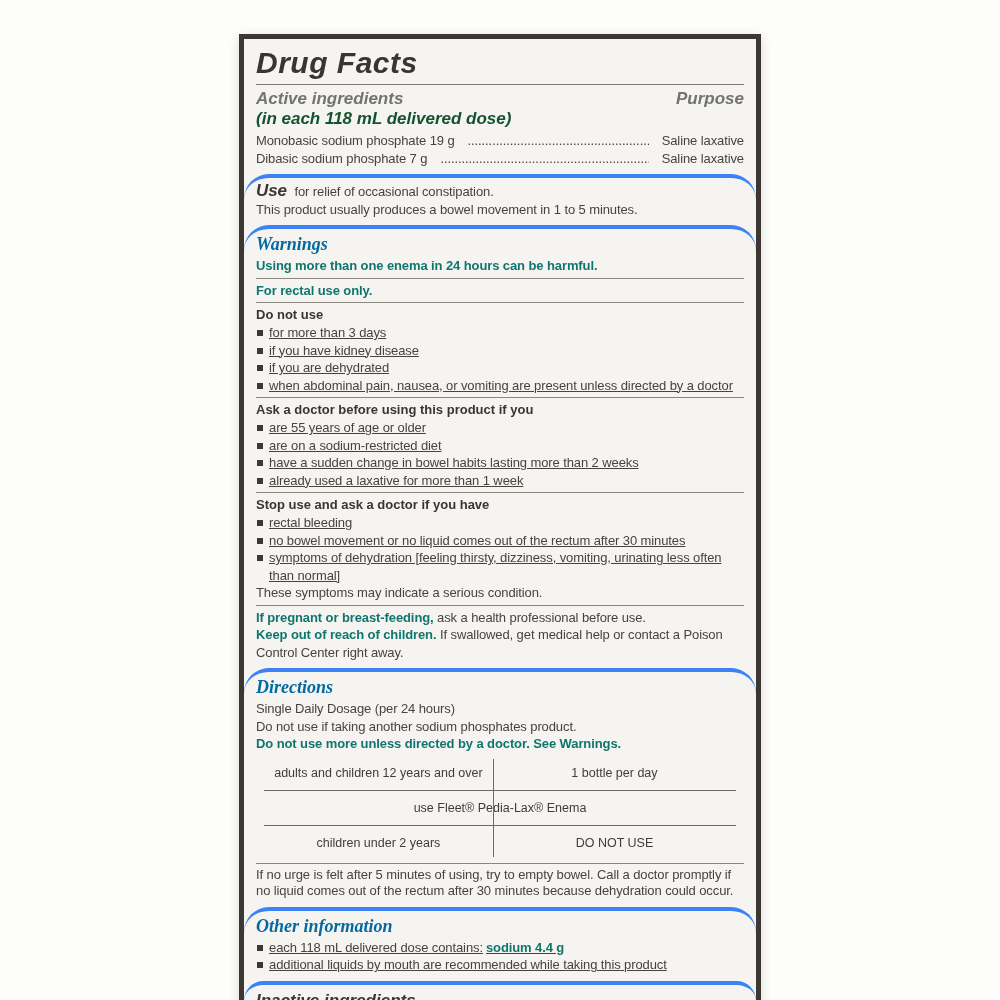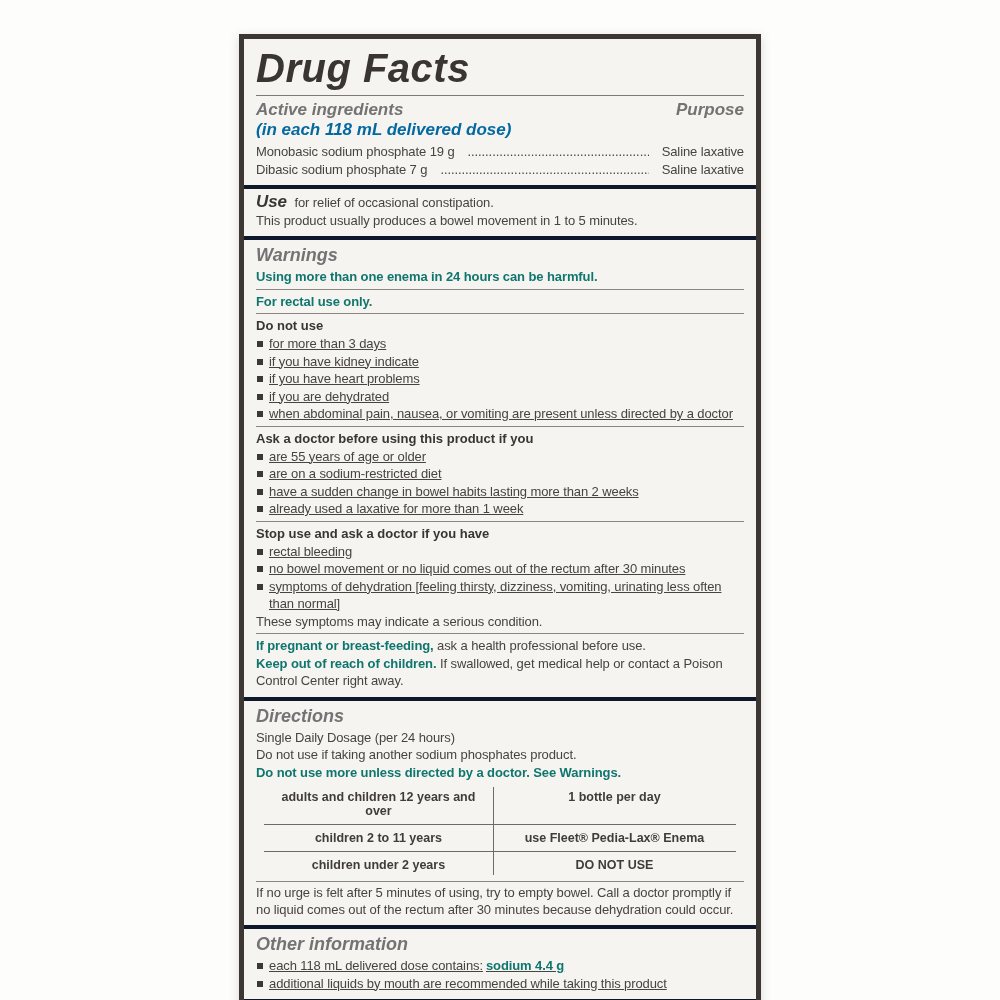--- a/index.html
+++ b/index.html
@@ -12,32 +12,32 @@
   }
   .page { width: 1000px; height: 1000px; position: relative; }
   .label {
     width: 522px;
     margin: 34px auto 0;
     background: #f5f4f1;
     border: 5px solid #3d3733;
     box-shadow: 0 3px 10px rgba(60,55,50,0.18);
   }
   .sec { padding: 5px 12px 7px; }
-  .sec + .sec { border-top: 4px solid #0f172a; }
+  .sec + .sec { border-top: 4px solid #3b82f6; border-radius: 25px; }
 
   .title {
     font-style: italic; font-weight: 700;
-    font-size: 40px; letter-spacing: 0.5px;
+    font-size: 30px; letter-spacing: 0.5px;
     color: #3a3531; padding: 2px 0 4px;
   }
   .title-rule { border-top: 1px solid #7e7974; margin: 0 0 4px; }
 
   .h-ital { font-style: italic; font-weight: 700; font-size: 17px; color: #737373; }
   .ai-head-row { display: flex; justify-content: space-between; align-items: baseline; }
-  .ai-sub { font-style: italic; font-weight: 700; font-size: 17px; color: #0369a1; margin-bottom: 3px; }
+  .ai-sub { font-style: italic; font-weight: 700; font-size: 17px; color: #14532d; margin-bottom: 3px; }
 
   .body-txt, .b-row, .ing-row, .note { font-size: 13px; line-height: 17.5px; letter-spacing: -0.1px; }
 
   .ing-row { display: flex; align-items: center; gap: 12px; }
   .leader { flex: 1; overflow: hidden; white-space: nowrap; margin: 0 1px; }
   .leader::after { content: "......................................................................................................................."; }
 
   .inline-h { font-style: italic; font-weight: 700; font-size: 17px; color: #3a3531; margin-right: 4px; }
 
   .hr { border-top: 1px solid #8b8680; margin: 3px 0; }
@@ -45,32 +45,32 @@
   .bold { font-weight: 700; color: #0f766e; }
   .sub-head { font-weight: 700; font-size: 13px; color: #3a3531; line-height: 18px; }
 
   .b-row { display: flex; align-items: flex-start; text-decoration: underline; }
   .sq {
     flex: 0 0 auto; width: 6px; height: 6px; background: #3d3833;
     margin: 6px 6px 0 1px; display: inline-block;
   }
   .b-row .txt { flex: 1; }
 
-  .sec-head { font-style: italic; font-weight: 700; font-size: 18px; color: #737373; margin-bottom: 2px; }
+  .sec-head { font-style: italic; font-weight: 700; font-size: 18px; color: #0369a1; margin-bottom: 2px; font-family: Liberation Serif, serif; }
 
   .dose-table { position: relative; margin: 3px 8px 0; }
   .dose-table::after {
     content: ""; position: absolute; left: 48.5%; top: 3px; bottom: 3px;
     width: 1px; background: #6f6a66;
   }
   .dose-row { display: flex; }
   .dose-row + .dose-row { border-top: 1px solid #6f6a66; }
   .dose-cell {
-    font-size: 12.5px; font-weight: 700; color: #413c38;
-    padding: 6px 4px; text-align: center; line-height: 14px;
+    font-size: 12.5px; font-weight: 400; color: #413c38;
+    padding: 6px 4px; text-align: center; line-height: 22px;
   }
   .dose-cell.left { width: 48.5%; }
   .dose-cell.right { flex: 1; }
 
   .note { margin-top: 3px; line-height: 16.5px; }
 
   .oi-row .txt .pre { margin-right: 3px; }
 
   .inline-line { font-size: 13px; line-height: 18px; padding: 2px 0; }
 </style>
@@ -118,25 +118,21 @@
       <div class="hr"></div>
 
       <div class="sub-head">Do not use</div>
       <div>
           <div class="b-row">
           <span class="sq"></span>
           <span class="txt">for more than 3 days</span>
         </div>
           <div class="b-row">
           <span class="sq"></span>
-          <span class="txt">if you have kidney indicate</span>
-        </div>
-          <div class="b-row">
-          <span class="sq"></span>
-          <span class="txt">if you have heart problems</span>
+          <span class="txt">if you have kidney disease</span>
         </div>
           <div class="b-row">
           <span class="sq"></span>
           <span class="txt">if you are dehydrated</span>
         </div>
           <div class="b-row">
           <span class="sq"></span>
           <span class="txt">when abdominal pain, nausea, or vomiting are present unless directed by a doctor</span>
         </div>
         </div>
@@ -195,21 +191,20 @@
       <div class="sec-head">Directions</div>
       <div class="body-txt">Single Daily Dosage (per 24 hours)</div>
       <div class="body-txt">Do not use if taking another sodium phosphates product.</div>
       <div class="body-txt bold">Do not use more unless directed by a doctor. See Warnings.</div>
       <div class="dose-table">
           <div class="dose-row">
           <div class="dose-cell left">adults and children 12 years and over</div>
           <div class="dose-cell right">1 bottle per day</div>
         </div>
           <div class="dose-row">
-          <div class="dose-cell left">children 2 to 11 years</div>
           <div class="dose-cell right">use Fleet® Pedia-Lax® Enema</div>
         </div>
           <div class="dose-row">
           <div class="dose-cell left">children under 2 years</div>
           <div class="dose-cell right">DO NOT USE</div>
         </div>
         </div>
       <div class="hr"></div>
       <div class="note">If no urge is felt after 5 minutes of using, try to empty bowel. Call a doctor promptly if no liquid comes out of the rectum after 30 minutes because dehydration could occur.</div>
     </div>

